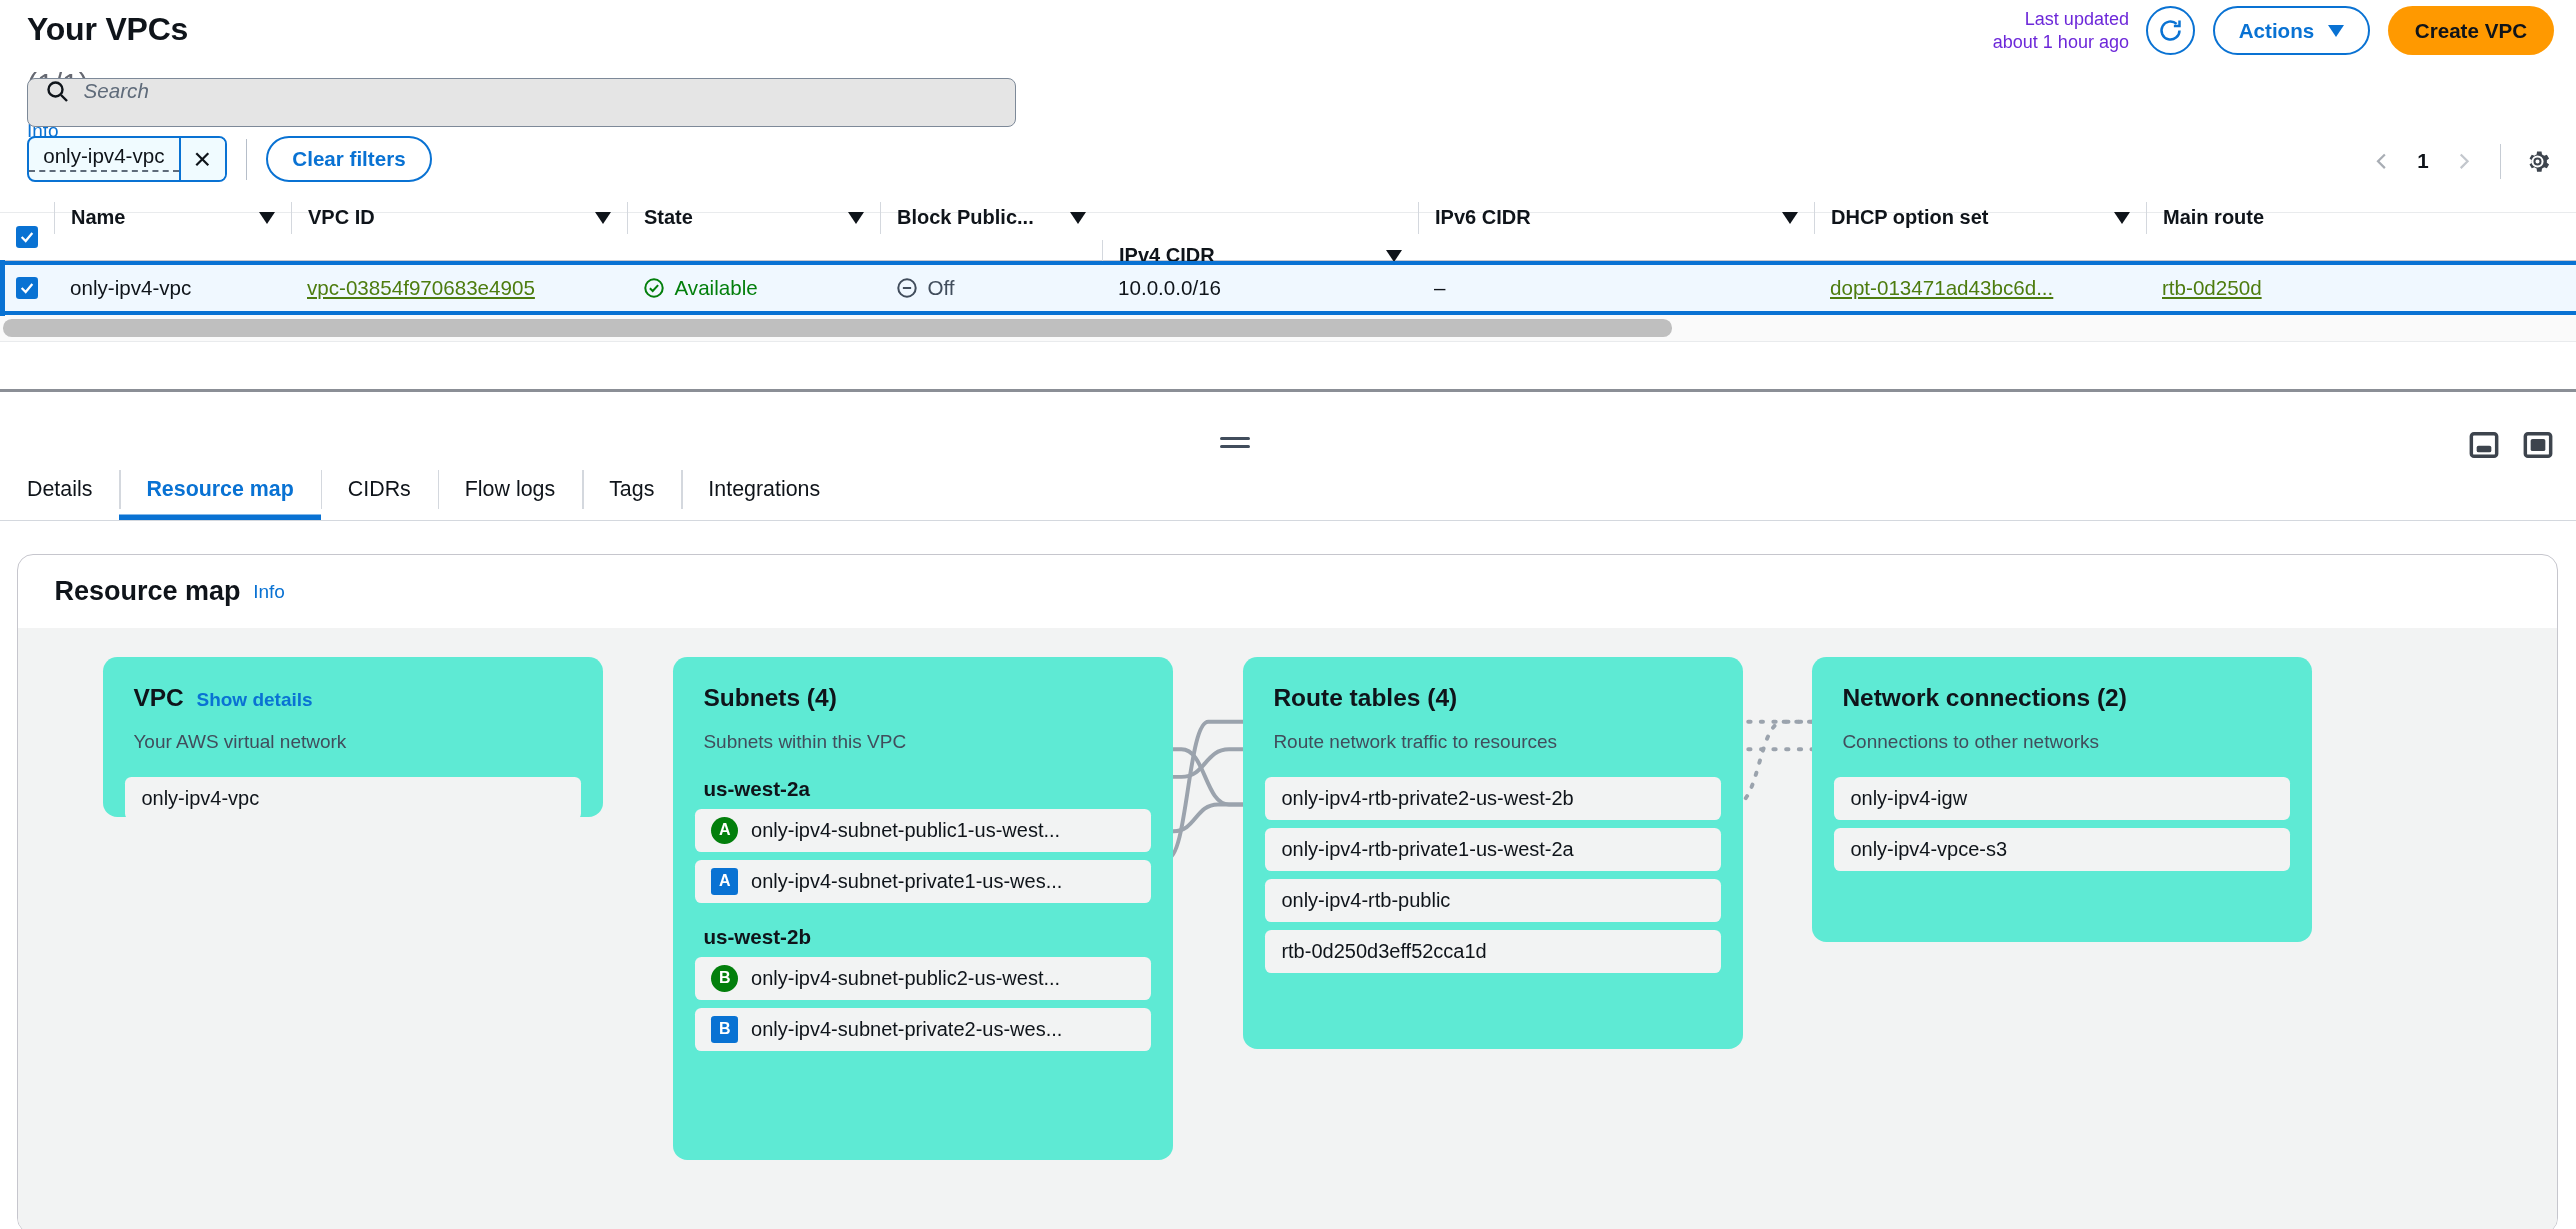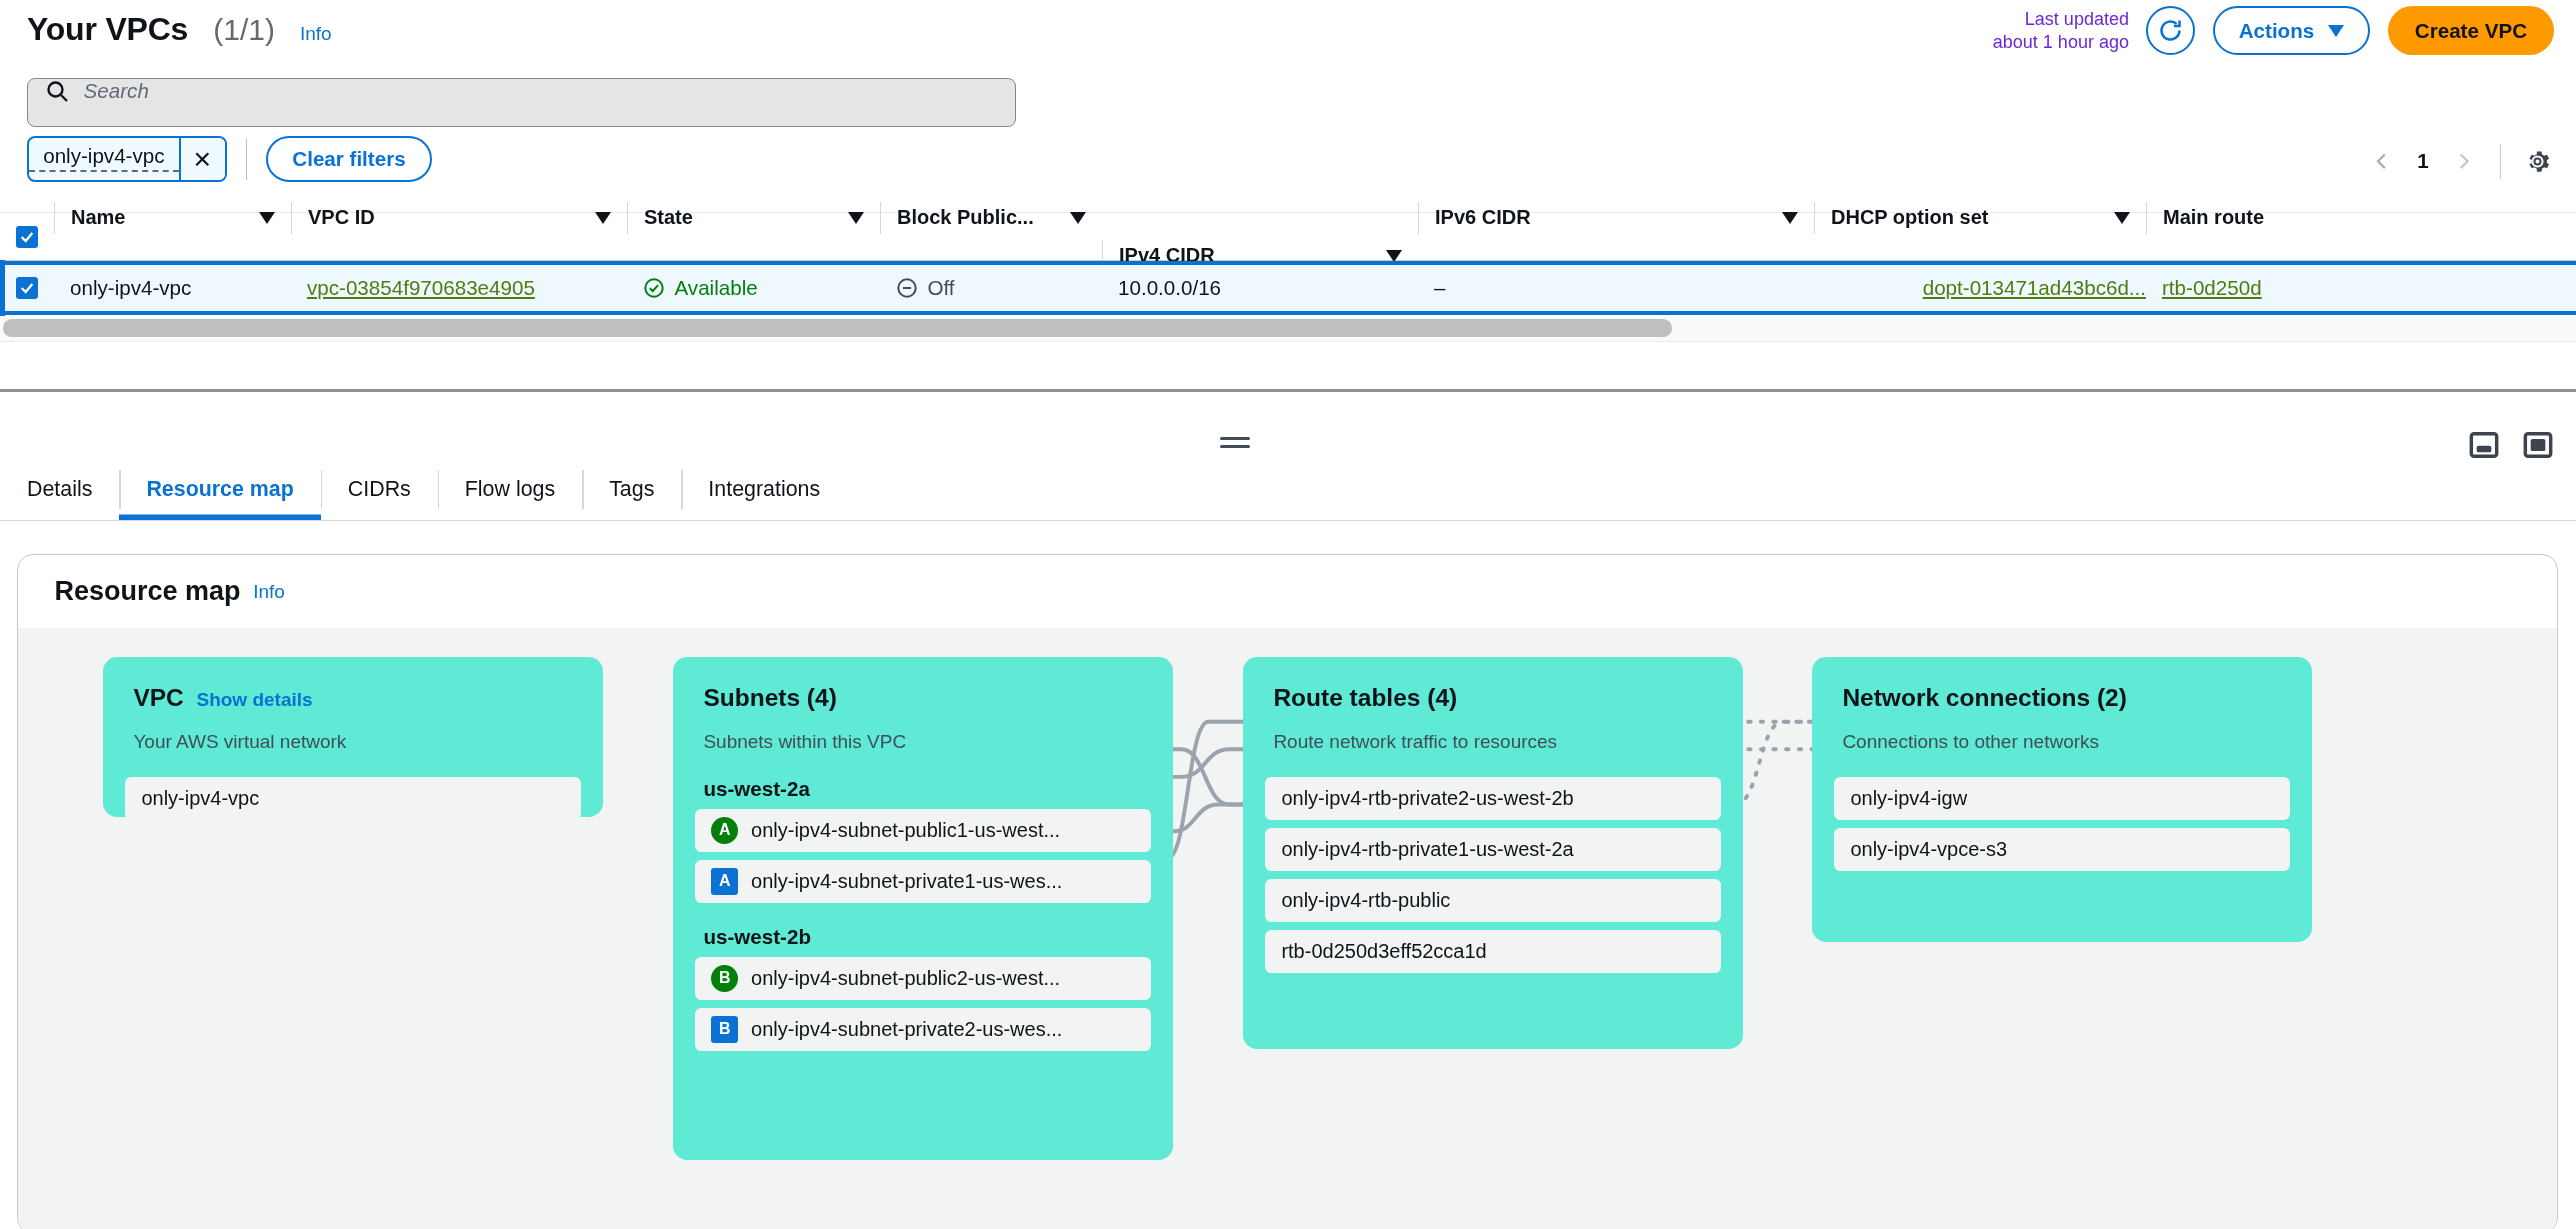--- a/index.html
+++ b/index.html
@@ -10,21 +10,21 @@
     color: #0f141a;
     overflow: hidden;
   }
 
   
   .page-head {
     position: absolute; left: 0; top: 0; width: 2576px; height: 73px;
   }
   .page-title-wrap {
     position: absolute; left: 27px; top: 11px;
-    display: flex; align-items: baseline; gap: 25px;
+    display: flex; align-items: baseline; gap: 19px; flex-direction: column;
   }
   .page-title { font-size: 32px; font-weight: bold; letter-spacing: -0.2px; }
   .page-count { font-size: 30px; font-weight: normal; color: #656871; }
   .info-link { font-size: 19px; color: #0972d3; font-weight: normal; cursor: pointer; }
 
   .head-actions {
     position: absolute; right: 22px; top: 6.3px;
     display: flex; align-items: center; gap: 17.4px;
   }
   .last-updated {
@@ -333,21 +333,21 @@
             </svg>
             <span>Off</span>
           </span>
         </div>
         <div class="td" style="width: 316px;">
           <span>10.0.0.0/16</span>
         </div>
         <div class="td" style="width: 396px;">
           <span>–</span>
         </div>
-        <div class="td" style="width: 332px; justify-content: flex-end;">
+        <div class="td" style="width: 332px;">
           <span class="lnk">dopt-013471ad43bc6d...</span>
         </div>
         <div class="td" style="width: 158px;">
           <span class="lnk">rtb-0d250d</span>
         </div>
       </div>
     </div>
 
   <div class="hscroll-track">
     <div class="hscroll-thumb"></div>

